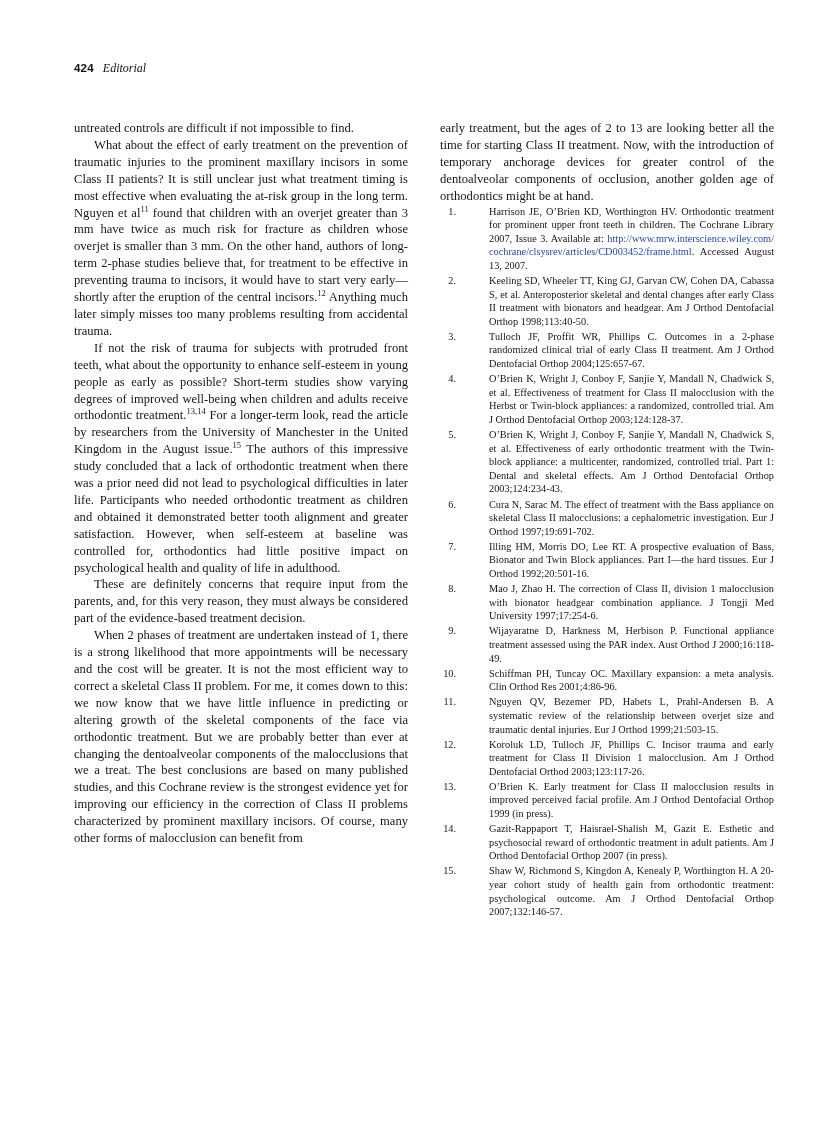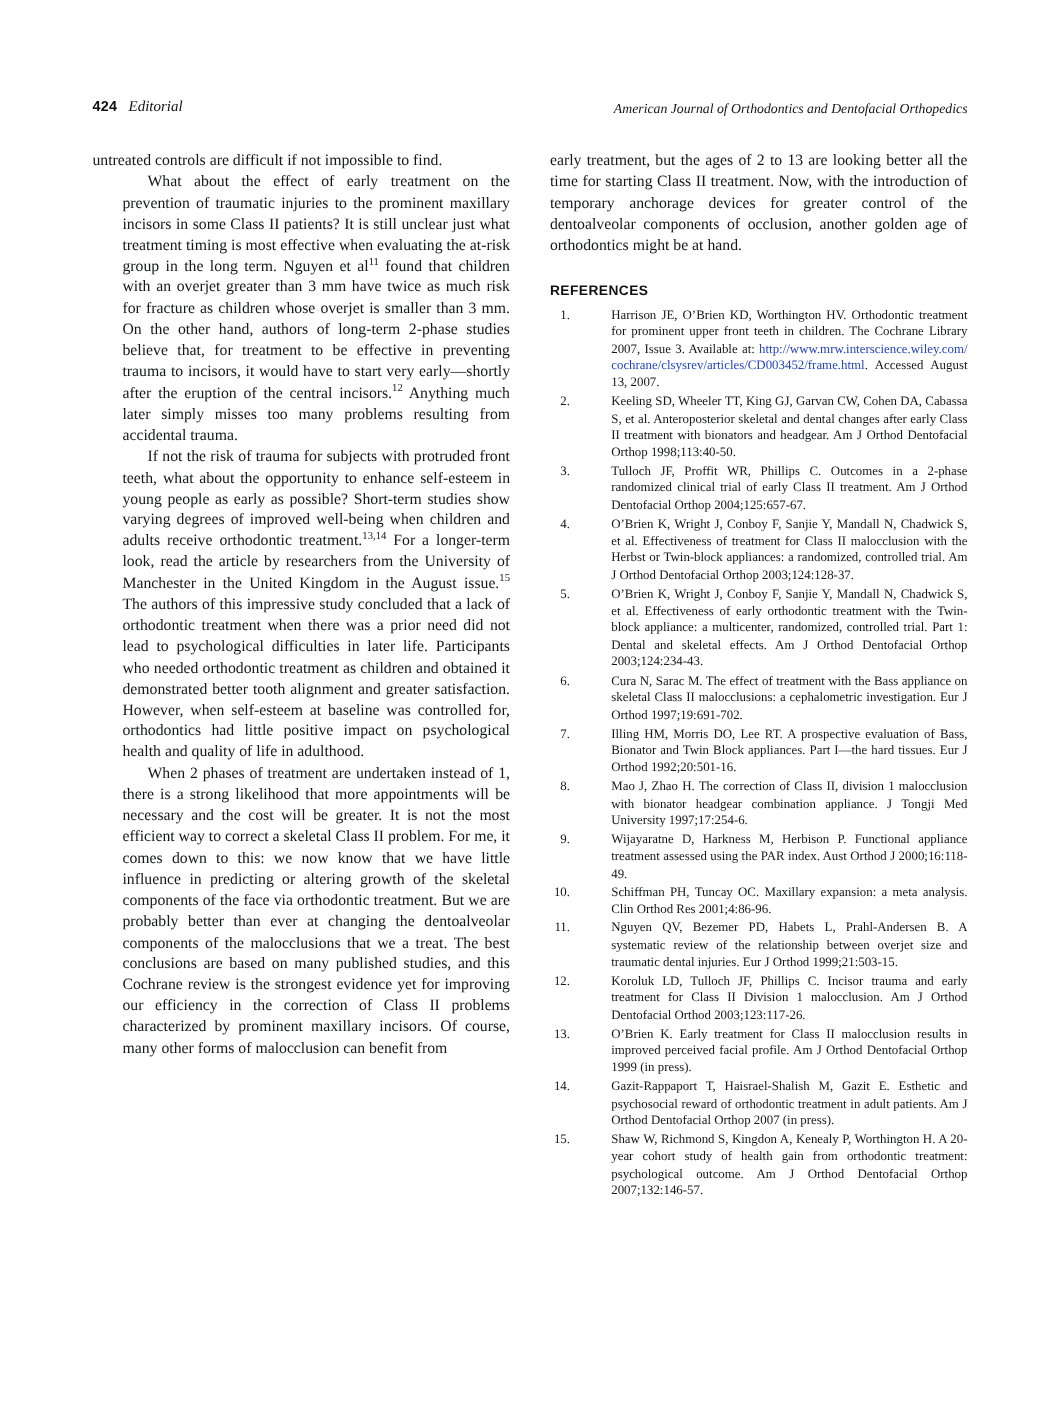--- a/index.html
+++ b/index.html
@@ -20,25 +20,25 @@
     left: 0; top: 0;
     width: 838px;
     height: 1122px;
     background: #ffffff;
   }
 
   
   .running-head {
     position: absolute;
     left: 74px;
-    top: 76px;
+    top: 58px;
     width: 700px;
     display: flex;
     justify-content: space-between;
-    align-items: flex-end;
+    align-items: center;
   }
   .rh-left {
     white-space: nowrap;
   }
   .rh-folio {
     font-family: "Liberation Sans", sans-serif;
     font-weight: bold;
     font-size: 11.5px;
     letter-spacing: 0.2px;
     color: #111;
@@ -60,39 +60,38 @@
     white-space: nowrap;
   }
 
   
   .columns {
     position: absolute;
     left: 74px;
     top: 120px;
     width: 700px;
     display: flex;
-    gap: 32px;
+    justify-content: space-between;
   }
   .col {
     width: 334px;
   }
 
   
   .body-p {
     margin: 0;
     font-size: 12.6px;
     line-height: 16.9px;
     text-align: justify;
     text-justify: inter-word;
     hyphens: none;
     color: #15161a;
   }
   .body-p.indent {
     text-indent: 20px;
-    margin-left: 24px;
   }
   sup {
     font-size: 0.68em;
     vertical-align: super;
     line-height: 0;
   }
 
   
   .refs-heading {
     font-family: "Liberation Sans", sans-serif;
@@ -143,44 +142,43 @@
 </head>
 <body>
 
 <div class="page">
 
   <div class="running-head">
     <div class="rh-left">
       <span class="rh-folio">424</span><span class="rh-section">Editorial</span>
     </div>
     <div class="rh-right">
-      <div>American Journal of Orthodontics and Dentofacial Orthopedics</div>
     </div>
   </div>
 
   <div class="columns">
 
     <div class="col">
 
       <p class="body-p">untreated controls are difficult if not impossible to find.</p>
 
       <p class="body-p indent"><span>What about the effect of early treatment on the prevention of traumatic injuries to the prominent maxillary incisors in some Class II patients? It is still unclear just what treatment timing is most effective when evaluating the at-risk group in the long term. Nguyen et al</span><sup>11</sup><span> found that children with an overjet greater than 3 mm have twice as much risk for fracture as children whose overjet is smaller than 3 mm. On the other hand, authors of long-term 2-phase studies believe that, for treatment to be effective in preventing trauma to incisors, it would have to start very early—shortly after the eruption of the central incisors.</span><sup>12</sup><span> Anything much later simply misses too many problems resulting from accidental trauma.</span></p>
 
       <p class="body-p indent"><span>If not the risk of trauma for subjects with protruded front teeth, what about the opportunity to enhance self-esteem in young people as early as possible? Short-term studies show varying degrees of improved well-being when children and adults receive orthodontic treatment.</span><sup>13,14</sup><span> For a longer-term look, read the article by researchers from the University of Manchester in the United Kingdom in the August issue.</span><sup>15</sup><span> The authors of this impressive study concluded that a lack of orthodontic treatment when there was a prior need did not lead to psychological difficulties in later life. Participants who needed orthodontic treatment as children and obtained it demonstrated better tooth alignment and greater satisfaction. However, when self-esteem at baseline was controlled for, orthodontics had little positive impact on psychological health and quality of life in adulthood.</span></p>
 
+      <p class="body-p indent">These are definitely concerns that require input from the parents, and, for this very reason, they must always be considered part of the evidence-based treatment decision.</p>
 
       <p class="body-p indent">When 2 phases of treatment are undertaken instead of 1, there is a strong likelihood that more appointments will be necessary and the cost will be greater. It is not the most efficient way to correct a skeletal Class II problem. For me, it comes down to this: we now know that we have little influence in predicting or altering growth of the skeletal components of the face via orthodontic treatment. But we are probably better than ever at changing the dentoalveolar components of the malocclusions that we a treat. The best conclusions are based on many published studies, and this Cochrane review is the strongest evidence yet for improving our efficiency in the correction of Class II problems characterized by prominent maxillary incisors. Of course, many other forms of malocclusion can benefit from</p>
 
     </div>
 
     <div class="col">
 
       <p class="body-p">early treatment, but the ages of 2 to 13 are looking better all the time for starting Class II treatment. Now, with the introduction of temporary anchorage devices for greater control of the dentoalveolar components of occlusion, another golden age of orthodontics might be at hand.</p>
 
-      <div class="refs-heading">REFERENCES</div>
 
       <ol class="refs">
 
         <li>
             <span class="ref-text"><span>Harrison JE, O’Brien KD, Worthington HV. Orthodontic treatment for prominent upper front teeth in children. The Cochrane Library 2007, Issue 3. Available at: </span><a class="ref-link" href="#">http://www.mrw.interscience.wiley.com/cochrane/clsysrev/articles/CD003452/frame.html</a><span>. Accessed August 13, 2007.</span></span>
           </li>
 
         <li>
             <span class="ref-text">Keeling SD, Wheeler TT, King GJ, Garvan CW, Cohen DA, Cabassa S, et al. Anteroposterior skeletal and dental changes after early Class II treatment with bionators and headgear. Am J Orthod Dentofacial Orthop 1998;113:40-50.</span>
           </li>

